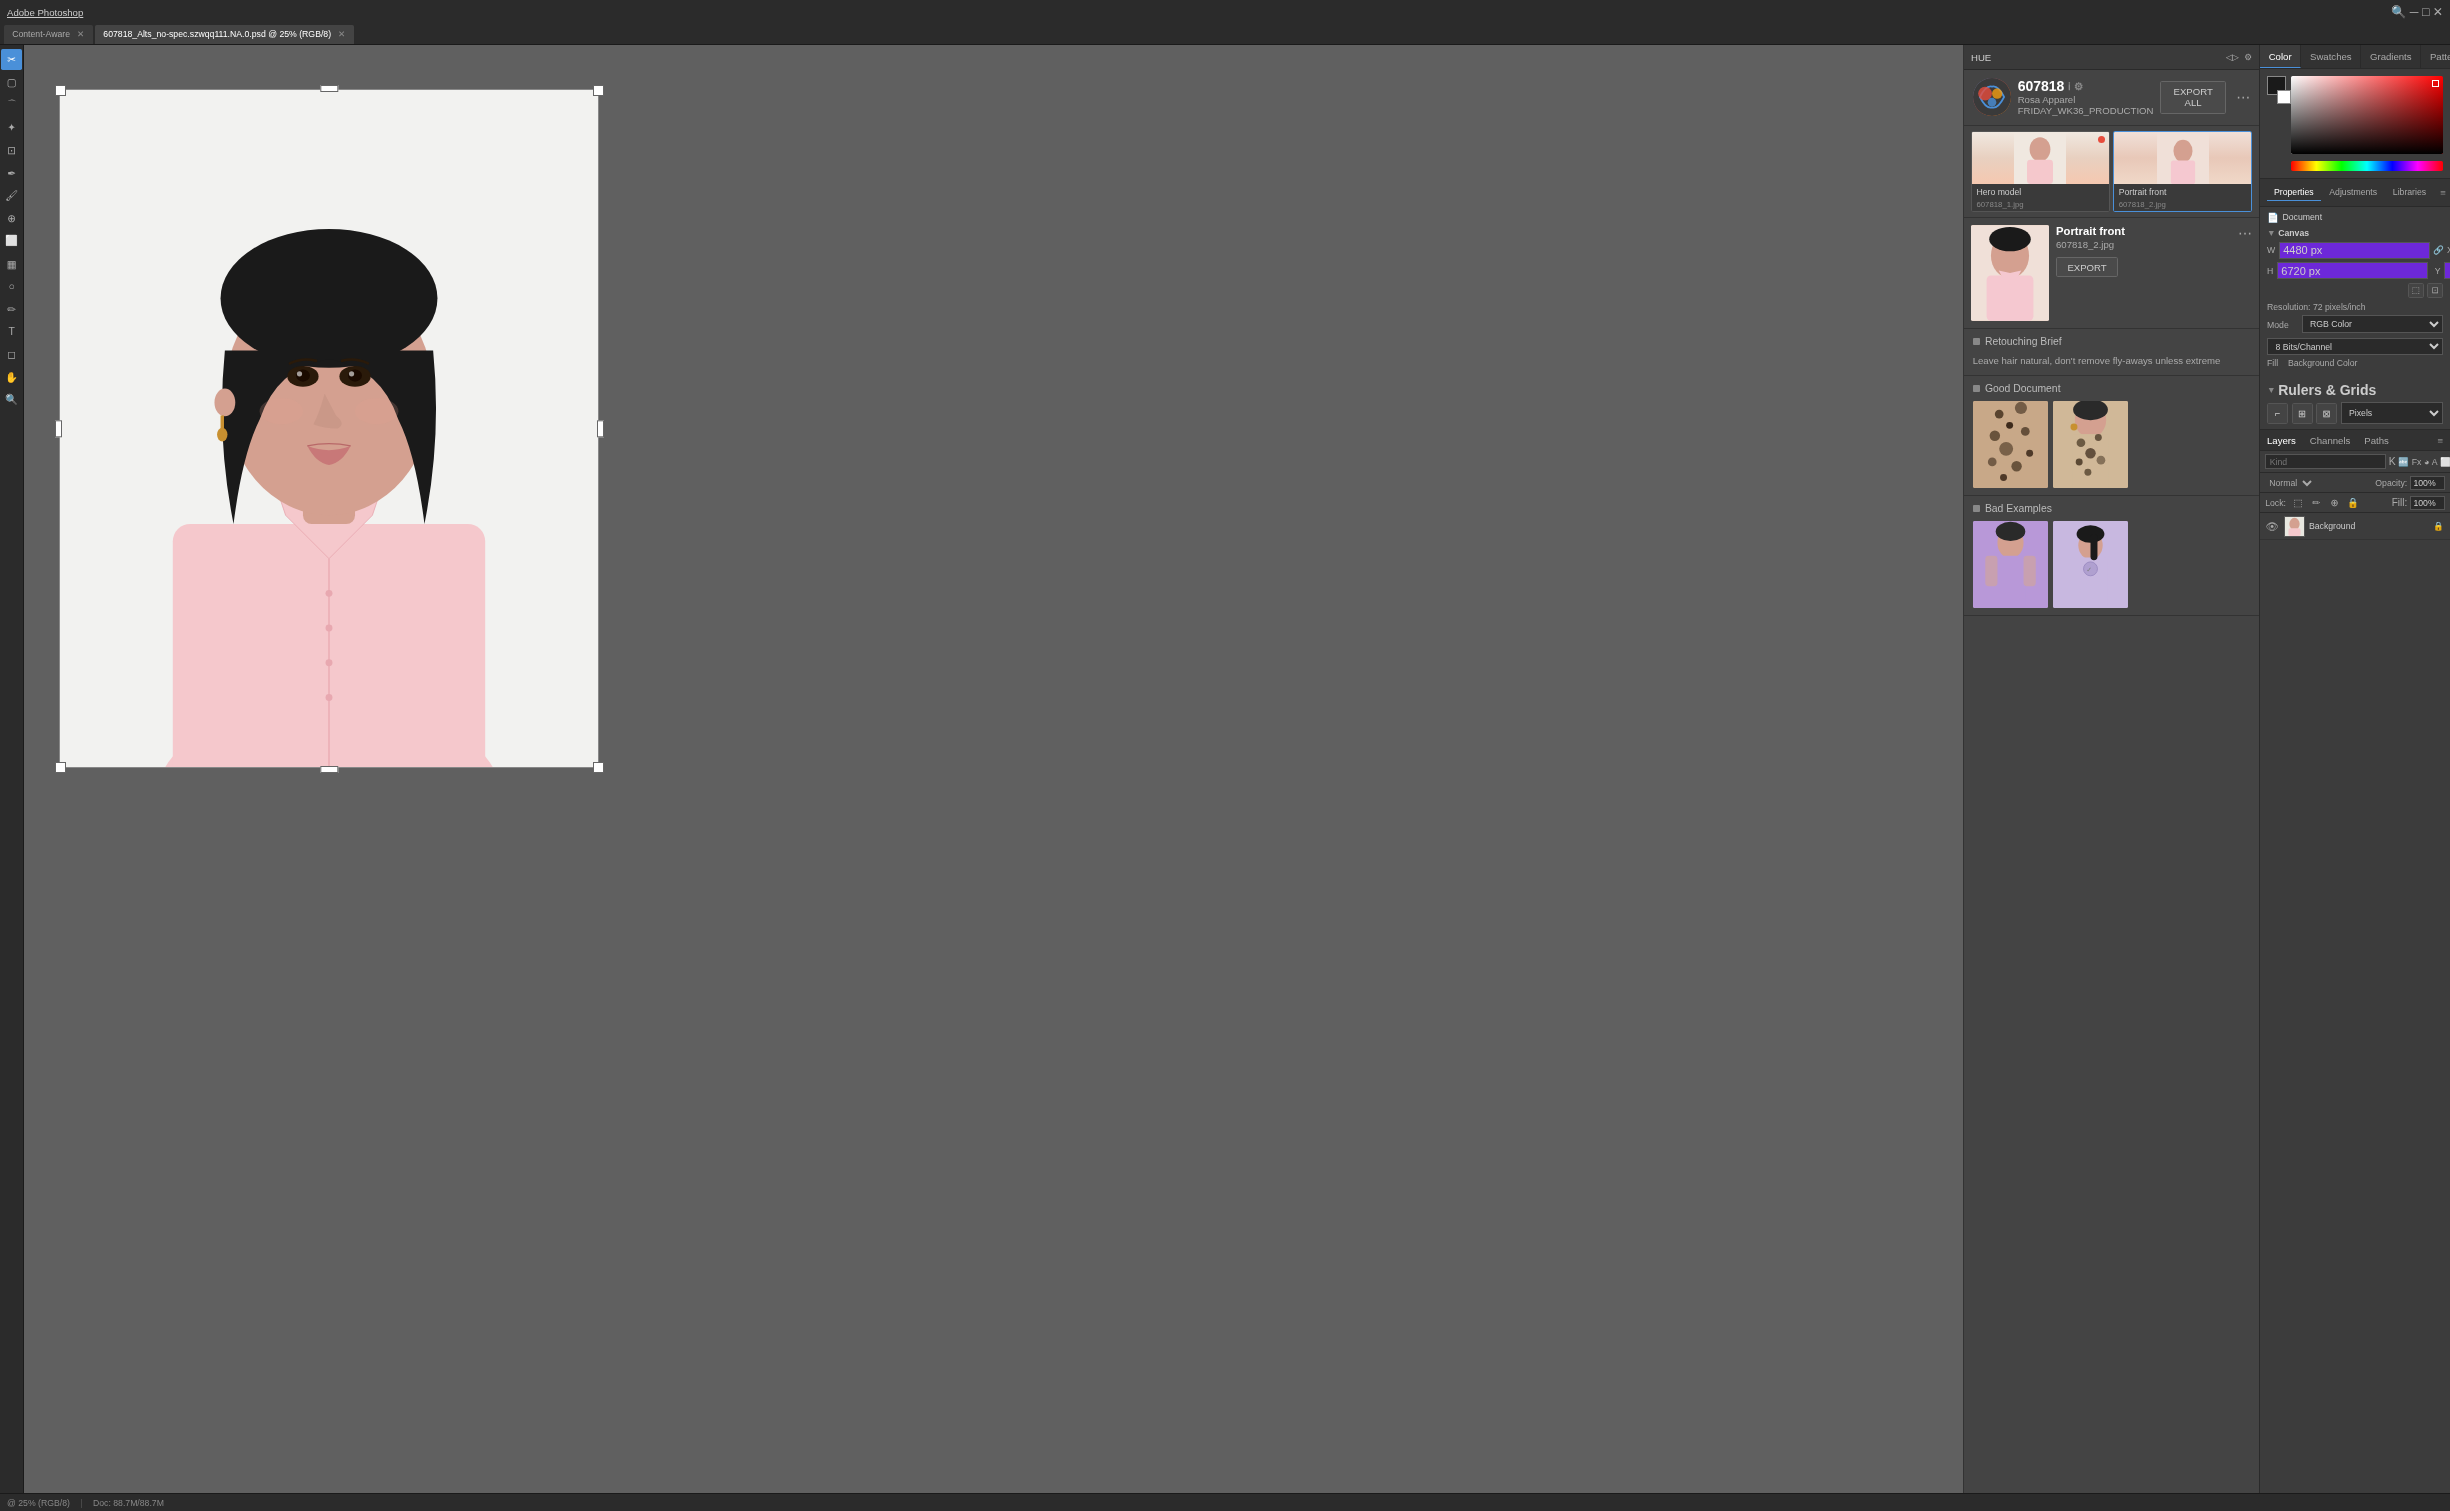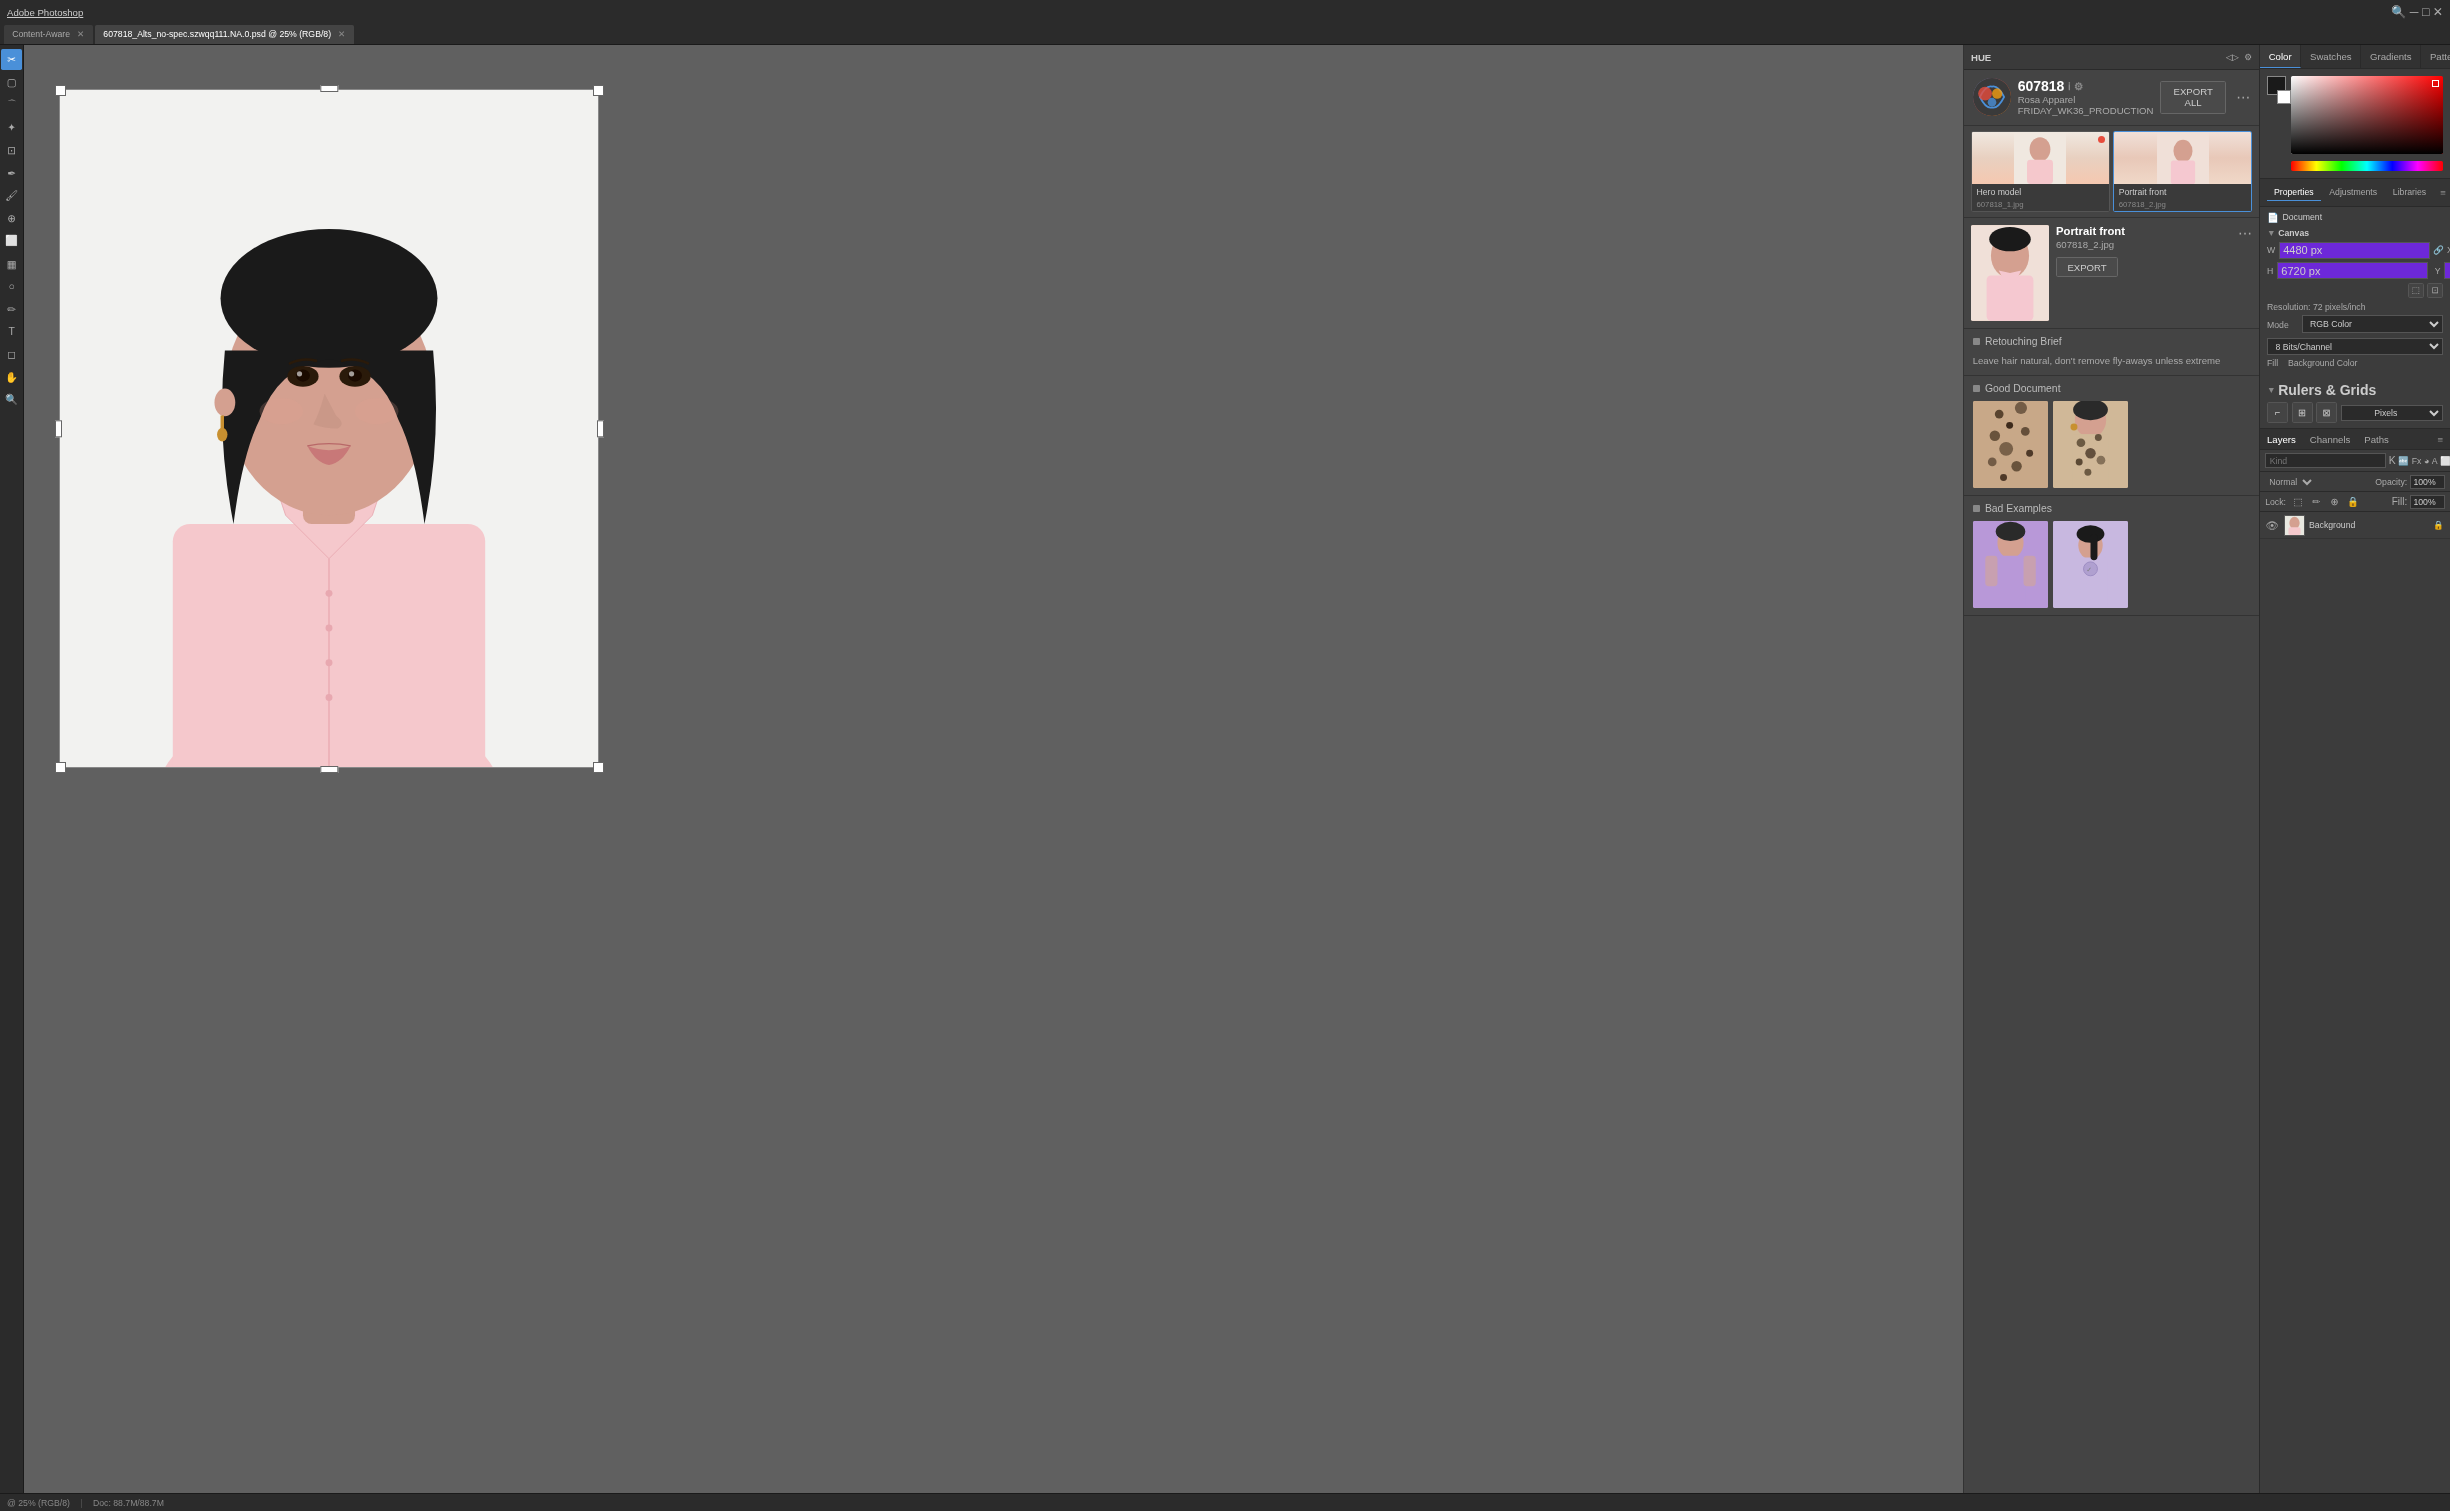--- a/index.html
+++ b/index.html
@@ -139,21 +139,21 @@
       height: 24.4px;
       display: flex;
       align-items: center;
       padding: 0 7px;
       justify-content: space-between;
       border-bottom: 0.9px solid #2a2a2a;
       flex-shrink: 0;
     }
     .hue-header-title {
       font-size: 9.6px;
-      font-weight: bold;
+      font-weight: normal;
       color: #ccc;
     }
     .hue-header-controls { display: flex; gap: 5.2px; align-items: center; color: #aaa; font-size: 8.7px; }
 
     
     .asset-info {
       padding: 8.7px;
       border-bottom: 0.9px solid #333;
       display: flex;
       align-items: center;
@@ -415,22 +415,21 @@
       color: #ccc;
       font-size: 9.6px;
     }
     .ruler-select {
       flex: 1;
       background: #2a2a2a;
       border: 0.9px solid #555;
       color: #ccc;
       font-size: 8.7px;
       padding: 1.7px 3.5px;
-      height: 16px;
-      text-align: center;
+      height: 22px;
     }
 
     
     .layers-panel { flex: 1; display: flex; flex-direction: column; overflow: hidden; }
     .layers-tabs {
       display: flex;
       background: #323232;
       border-bottom: 0.9px solid #2a2a2a;
       flex-shrink: 0;
     }

